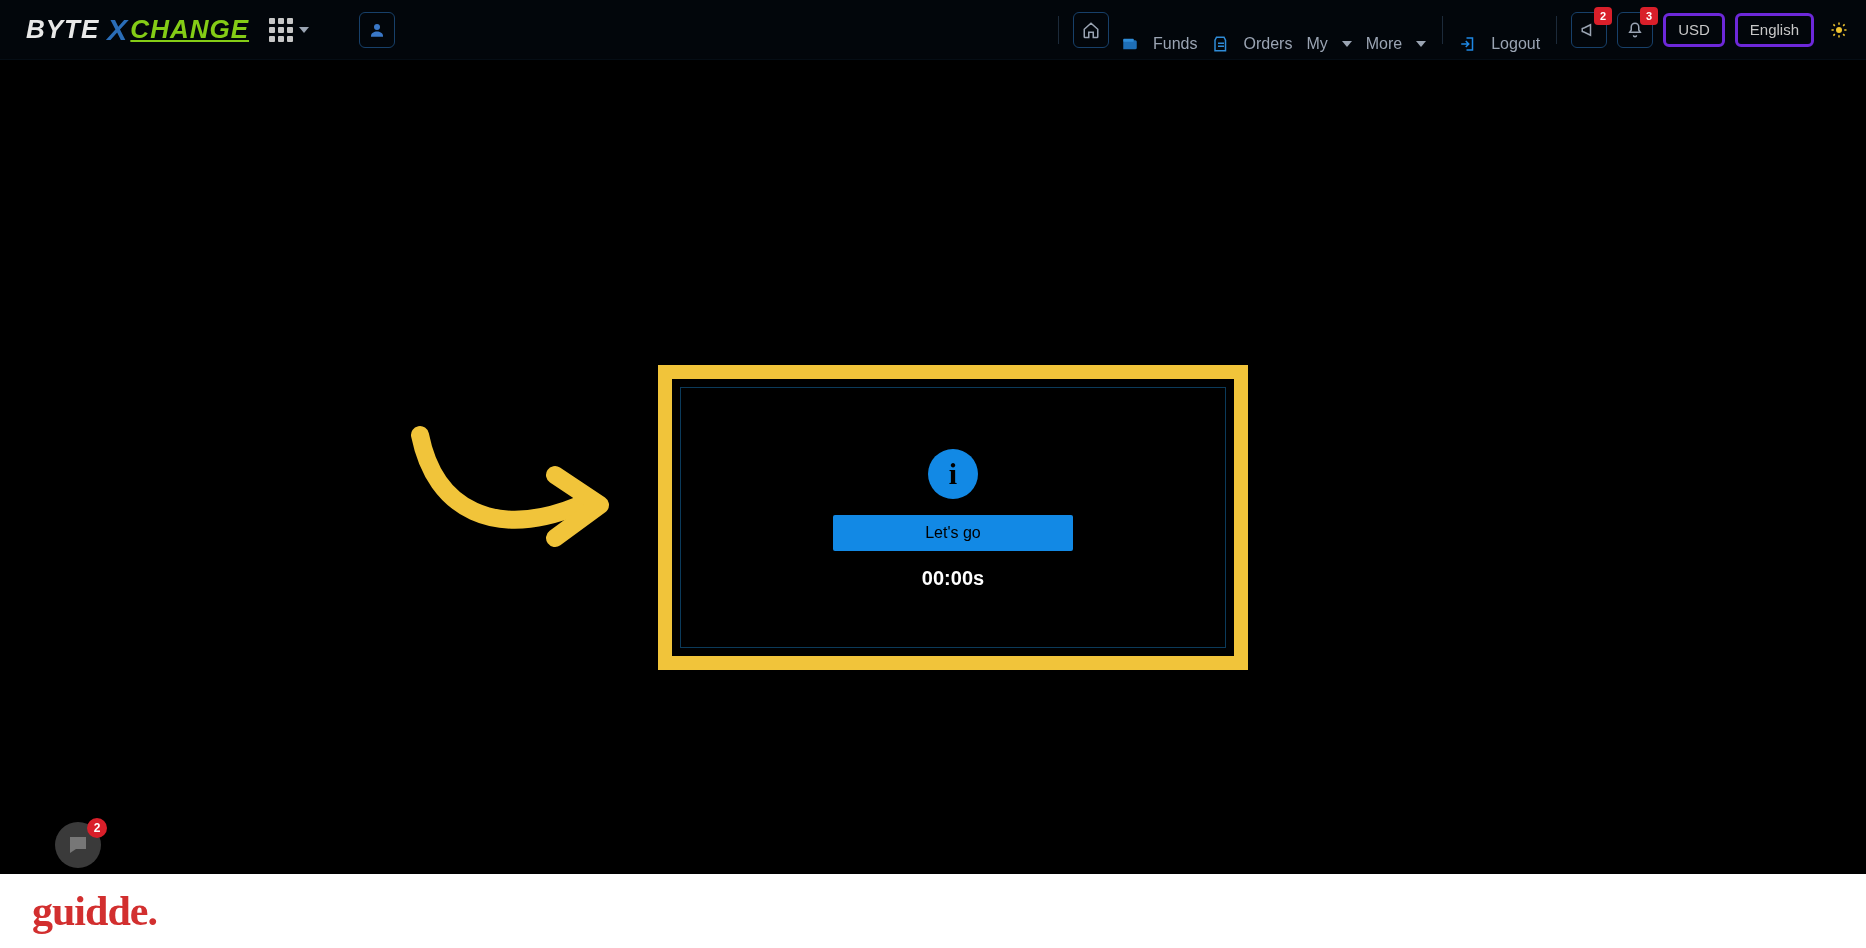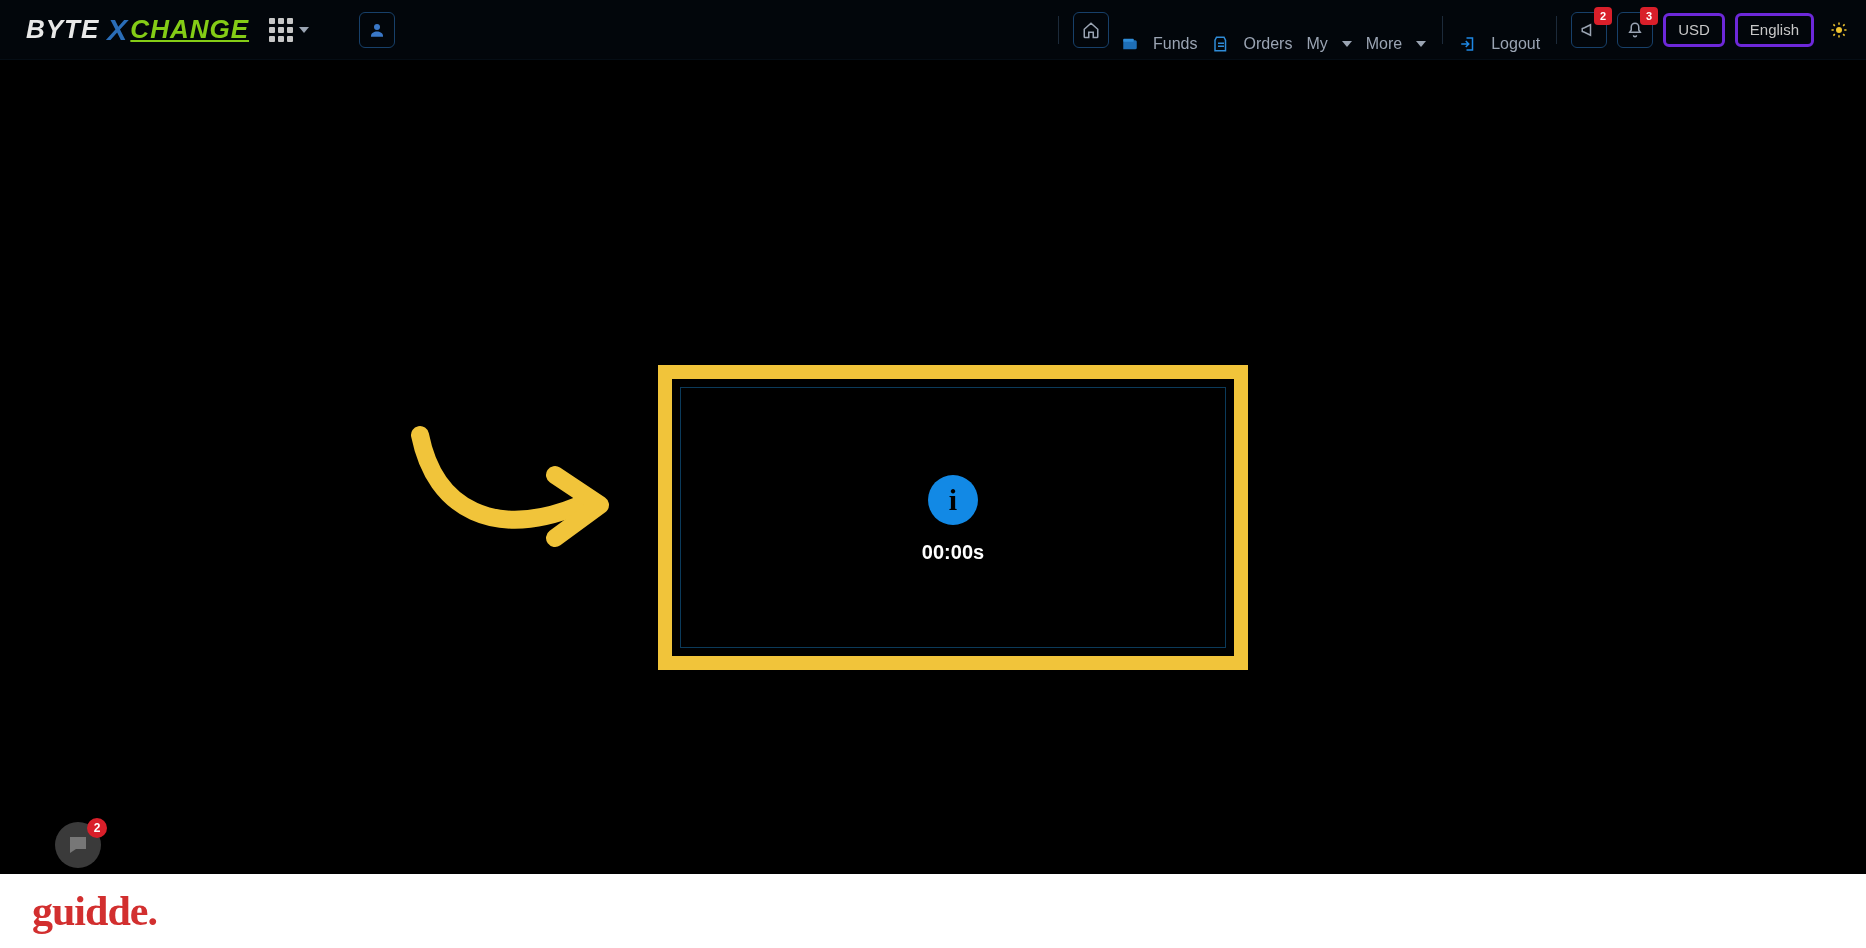--- a/index.html
+++ b/index.html
@@ -247,20 +247,21 @@
       </svg>
     </span>
   </div>
 </div>
 
 <div class="hl-box">
   <div class="modal-inner">
     <div class="info-circle">
         <span>i</span>
       </div>
+    <button class="go-btn">Let's go</button>
     <div class="timer">00:00s</div>
   </div>
 </div>
 
 <svg class="arrow" viewBox="0 0 220 150">
   <path d="M15 15 C 30 90, 90 120, 175 85" fill="none" stroke="#f1c43a" stroke-width="18" stroke-linecap="round"></path>
   <path d="M150 55 L195 85 L150 118" fill="none" stroke="#f1c43a" stroke-width="18" stroke-linecap="round" stroke-linejoin="round"></path>
 </svg>
 
 <div class="chat-bubble">

